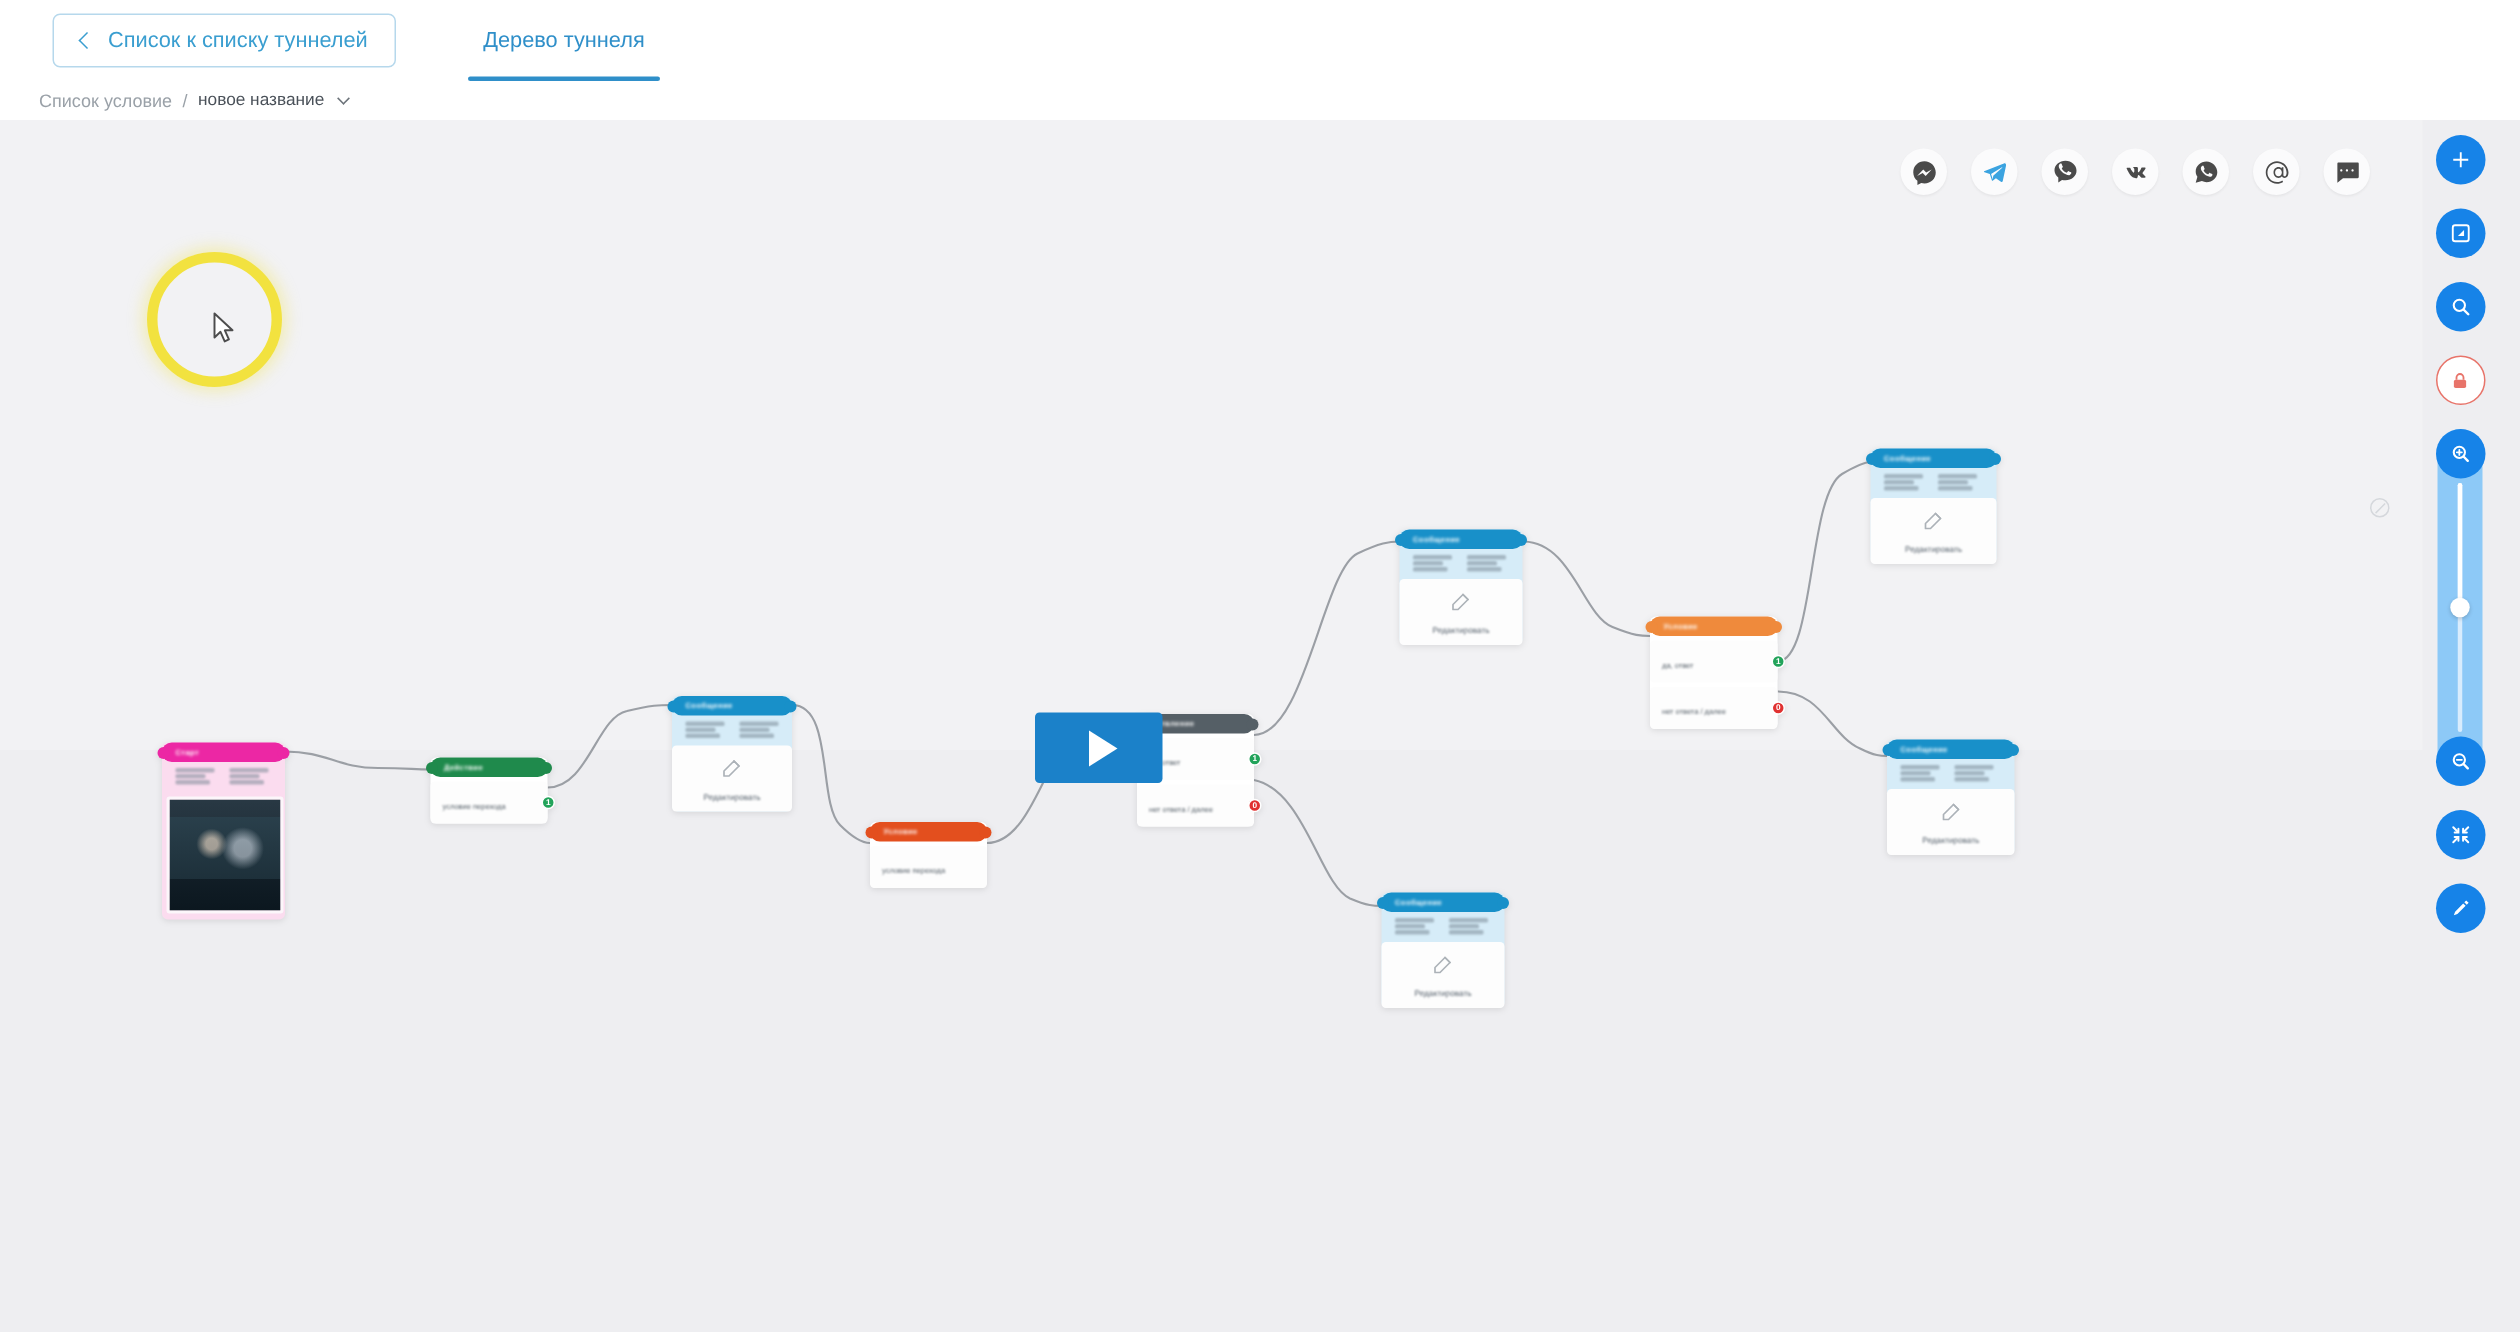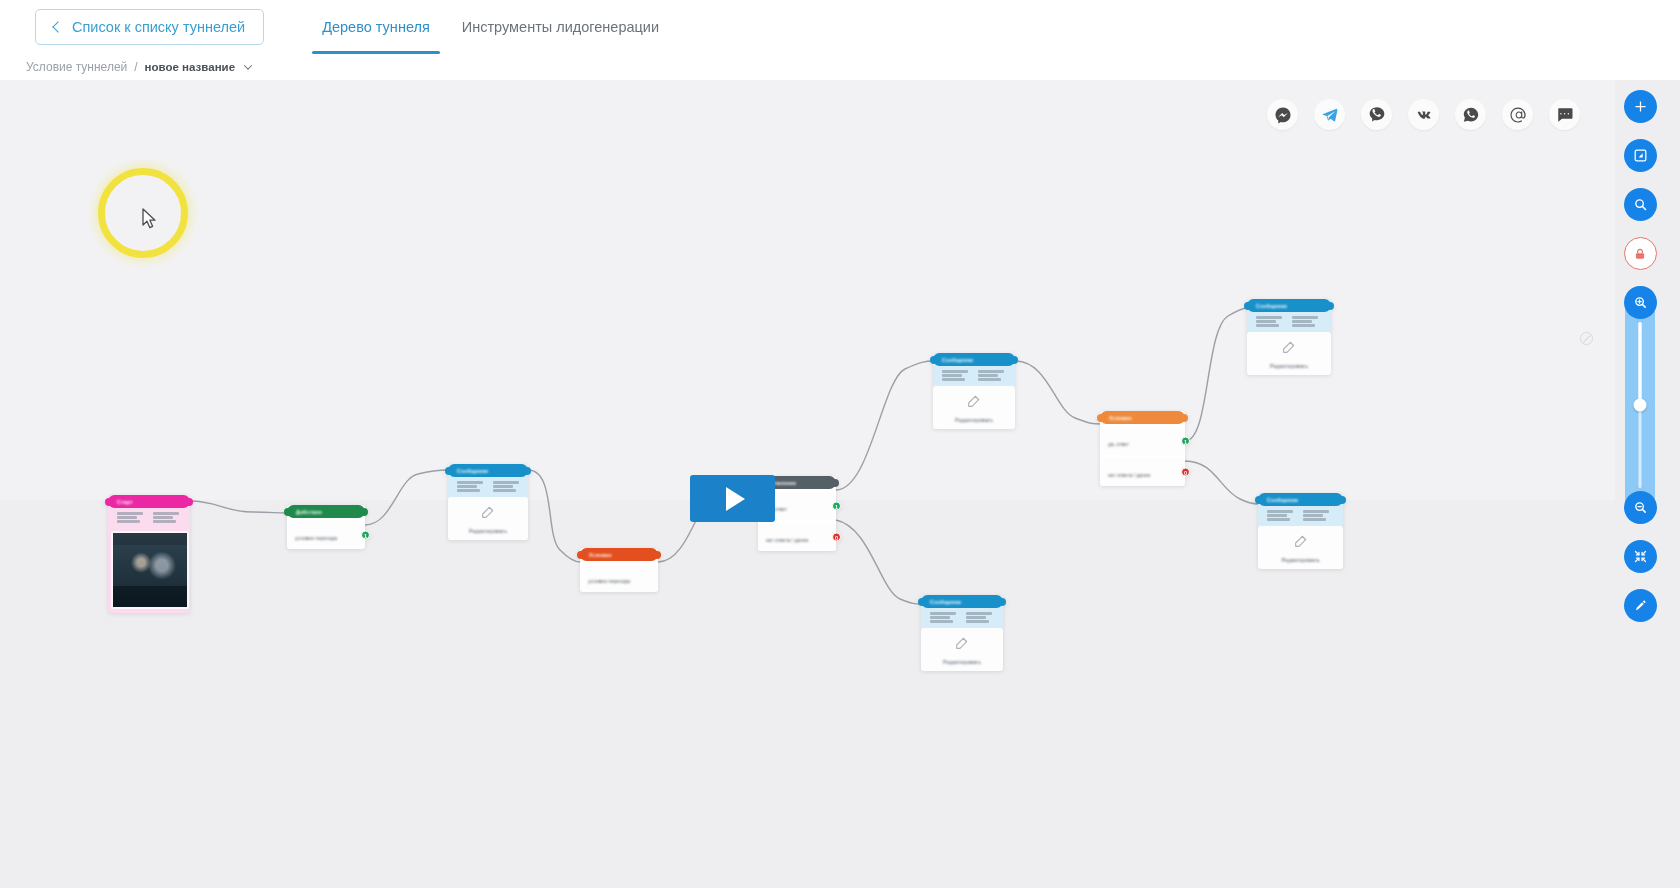--- a/index.html
+++ b/index.html
@@ -96,21 +96,21 @@
     position: absolute; top: 54px; left: 0;
     width: 1680px; height: 26px;
     background: #ffffff;
     display: flex; align-items: center;
     padding-left: 26px;
     font-size: 12px;
     color: #9aa1a8;
     gap: 7px;
     z-index: 40;
   }
-  .bc-current { color: #4a5159; font-weight: 700; font-size: 11.5px; }
+  .bc-current { color: #4a5159; font-weight: 400; font-size: 11.5px; }
   .bc-chev {
     display: inline-block;
     width: 6px; height: 6px;
     border-right: 1.4px solid #6b7279;
     border-bottom: 1.4px solid #6b7279;
     transform: rotate(45deg) translate(-1px,-1px);
     margin-left: 3px;
   }
 
   
@@ -330,28 +330,25 @@
 
 <div class="app-header">
   <div class="back-btn">
     <span class="chev-left"></span>
     <span>Список к списку туннелей</span>
   </div>
   <div class="tabs">
     <div class="tab active">
       <span>Дерево туннеля</span>
     </div>
-    <div class="tab">
-      <span>Инструменты лидогенерации</span>
-    </div>
   </div>
 </div>
 
 <div class="breadcrumb">
-  <span>Условие туннелей</span>
+  <span>Список условие</span>
   <span>/</span>
   <span class="bc-current">новое название</span>
   <span class="bc-chev"></span>
 </div>
 
 <div class="canvas">
   <div class="canvas-lighter"></div>
 
   <svg class="edges" viewBox="0 0 1680 808">
     <g id="edge-group" fill="none" stroke="#9b9fa5" stroke-width="1.4">

